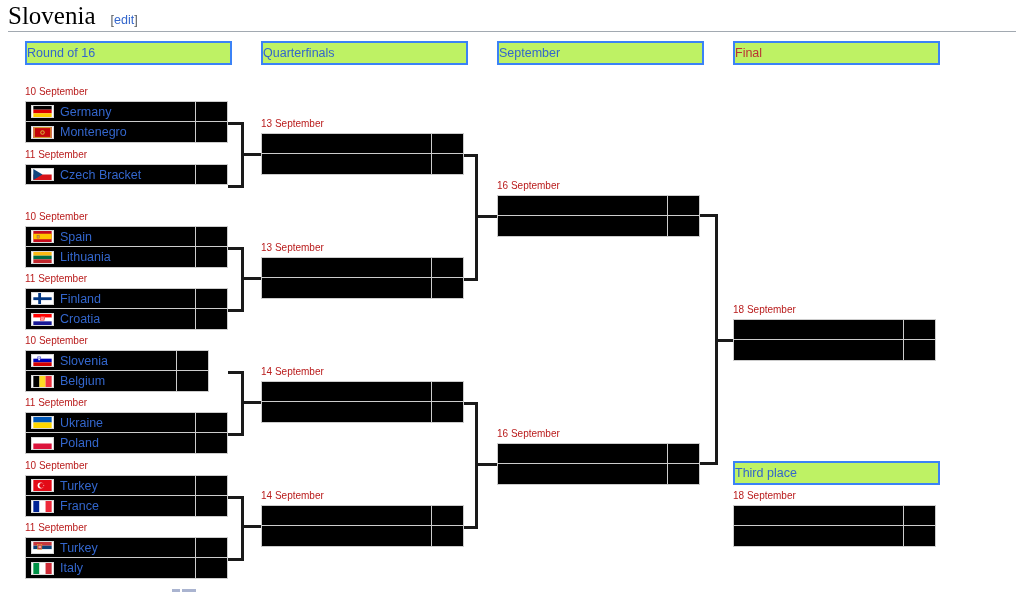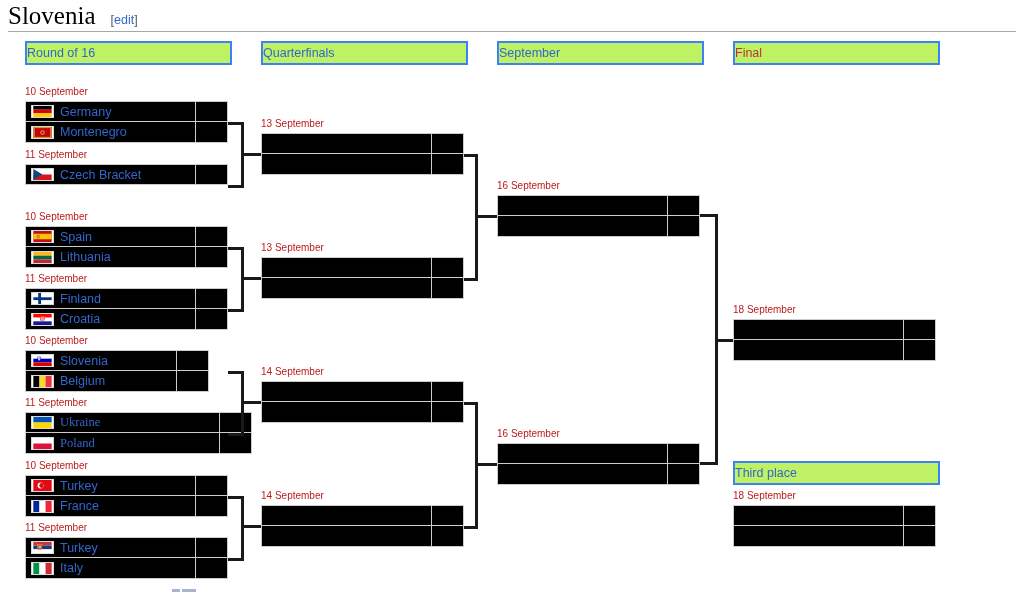--- a/index.html
+++ b/index.html
@@ -273,21 +273,21 @@
               <rect x="10" width="10" height="18" fill="#fdda24"></rect>
               <rect x="20" width="10" height="18" fill="#ef3340"></rect>
             </svg>
           </span>
           <a class="tname">Belgium</a>
         </div>
         <div class="score"></div>
       </div>
     </div>
     <div class="date" style="left: 25px; top: 397px;">11 September</div>
-    <div class="match" style="left: 25px; top: 412px; width: 227px; font-family: Liberation Serif, serif;">
+    <div class="match" style="left: 25px; top: 412px; width: 203px;">
       <div class="row">
         <div class="team">
           <span class="flag">
             <svg viewBox="0 0 30 18">
               <rect width="30" height="9" fill="#0057b7"></rect>
               <rect y="9" width="30" height="9" fill="#ffd700"></rect>
             </svg>
           </span>
           <a class="tname">Ukraine</a>
         </div>

